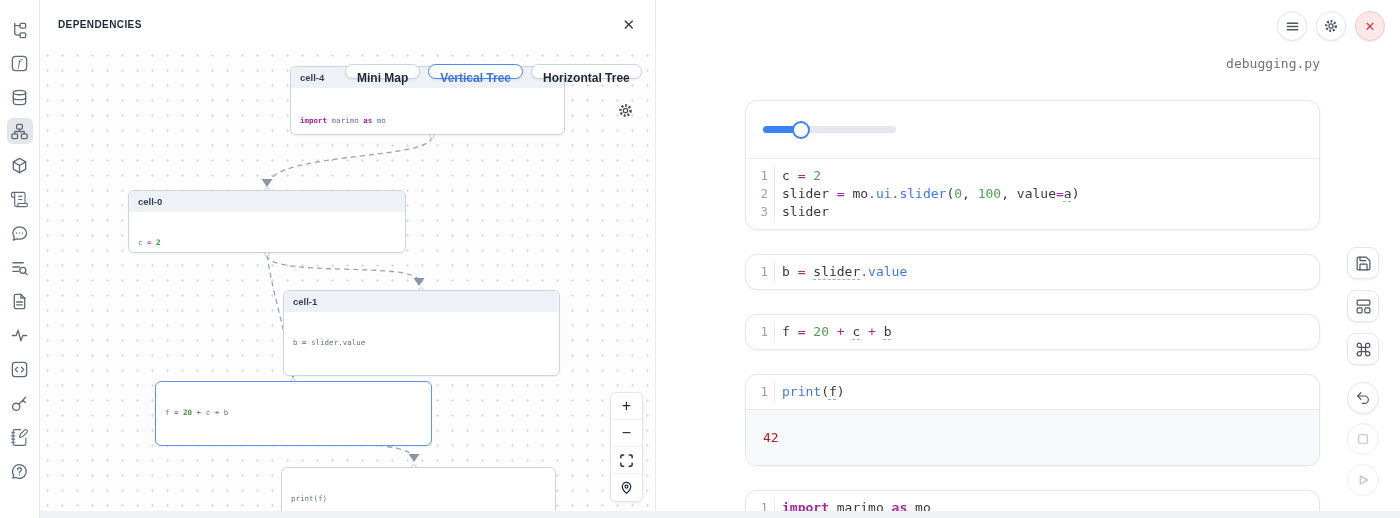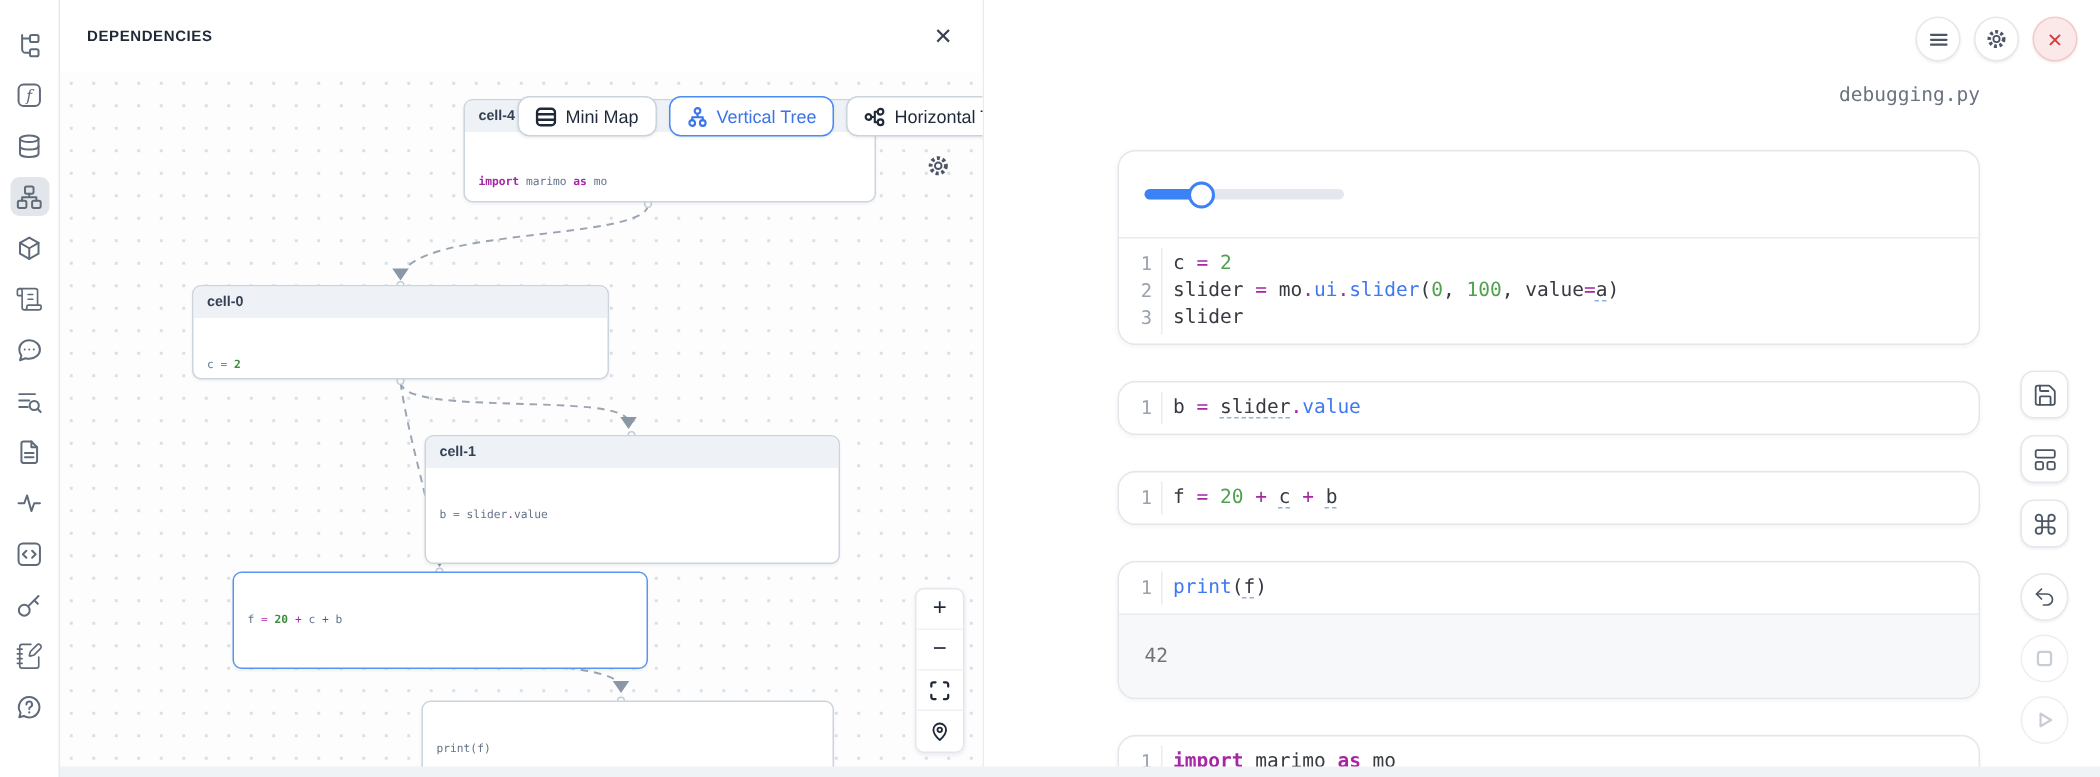--- a/index.html
+++ b/index.html
@@ -33,30 +33,30 @@
     box-shadow:0 1px 2px rgba(20,30,50,.06); overflow:hidden; }
   .gnode.selected { border:1.6px solid #5a96f0; }
   .gnode-head { background:#eef2f6; padding:4px 9px; font-size:9.5px; font-weight:700;
     color:#334155; line-height:13px; }
   .gnode-body { padding:5px 9px; font-family:"DejaVu Sans Mono", monospace; font-size:7.5px;
     line-height:10.5px; white-space:pre; color:#64748b; }
   .gnode .tok-num { color:#3e8e41; font-weight:700; }
   .gnode .tok-kw  { color:#a626a4; font-weight:700; }
   .node-spaced .gnode-body { padding:7px 9px; }
   .node-spaced .gl { margin-bottom:10px; }
-  #node-cell4 { left:269px; top:18px;  width:275px; height:69px; }
+  #node-cell4 { left:250px; top:18px;  width:275px; height:69px; }
   #node-cell0 { left:88px;  top:142px; width:278px; height:63px; }
   #node-cell1 { left:243px; top:242px; width:277px; }
   #node-cell2 { left:115px; top:333px; width:277px; }
   #node-cell3 { left:241px; top:419px; width:275px; }
 
   .graph-toolbar { position:absolute; left:305px; top:16px; display:flex; gap:8px; z-index:6; }
-  .gt-btn { height:27px; display:flex; align-items:center; gap:6px; padding:0 11px;
-    background:#fff; border:1px solid #cbd3dc; border-radius:8px; font-size:12px; font-weight:400;
-    color:#1f2937; box-shadow:0 1px 2px rgba(20,30,50,.08); white-space:nowrap; }
+  .gt-btn { height:15px; display:flex; align-items:center; gap:6px; padding:0 11px;
+    background:#fff; border:1px solid #cbd3dc; border-radius:8px; font-size:12px; font-weight:700;
+    color:#1f2937; box-shadow:0 1px 2px rgba(20,30,50,.08); white-space:nowrap;flex-direction:column; }
   .gt-btn.active { border:1.5px solid #4b8bf4; color:#3b74e8; }
   .graph-gear { position:absolute; left:577px; top:54px; background:none; border:none;
     color:#4b5563; z-index:6; }
 
   .zoomctl { position:absolute; left:570px; top:344px; width:33px; background:#fff;
     border:1px solid #e3e7ec; border-radius:6px; box-shadow:0 1px 3px rgba(20,30,50,.08);
     display:flex; flex-direction:column; z-index:6; overflow:hidden; }
   .zoomctl button { height:27px; display:grid; place-items:center; background:none; border:none;
     border-bottom:1px solid #eef1f4; color:#1f2937; font-size:16px; line-height:1; }
   .zoomctl button:last-child { border-bottom:none; }
@@ -91,21 +91,21 @@
 
   .slider-output { height:58px; display:flex; align-items:center; padding:0 17px;
     border-bottom:1px solid #e8ebef; }
   .slider { position:relative; width:133px; height:7px; border-radius:4px; background:#e4e8ee; }
   .slider-fill { position:absolute; left:0; top:0; bottom:0; width:38px; border-radius:4px;
     background:#3b82f6; }
   .slider-thumb { position:absolute; left:29px; top:-5.5px; width:18px; height:18px;
     border-radius:50%; background:#fff; border:2px solid #3b82f6; }
   .console-output { background:#f7f8f9; border-top:1px solid #e8ebef; height:56px;
     display:flex; align-items:center; padding:0 17px;
-    font-family:"DejaVu Sans Mono", monospace; font-size:13px; color:#737373; }
+    font-family:"DejaVu Sans Mono", monospace; font-size:13px; color:#b91c1c; }
 
   .act { position:absolute; width:32px; height:32px; display:grid; place-items:center;
     background:#fff; border:1px solid #e4e7eb; box-shadow:0 1px 2px rgba(20,30,50,.07);
     color:#4b5563; }
   .act.sq { border-radius:9px; }
   .act.ci { border-radius:50%; }
   .act.disabled { color:#c7cdd5; border-color:#eceef2; box-shadow:none; }
   #act-save{left:691px;top:247px} #act-layout{left:691px;top:290px} #act-cmd{left:691px;top:333px}
   #act-undo{left:691px;top:382px} #act-stop{left:691px;top:423px} #act-play{left:691px;top:464px}
   .act svg { stroke:currentColor; fill:none; stroke-width:1.7; stroke-linecap:round; stroke-linejoin:round; }

